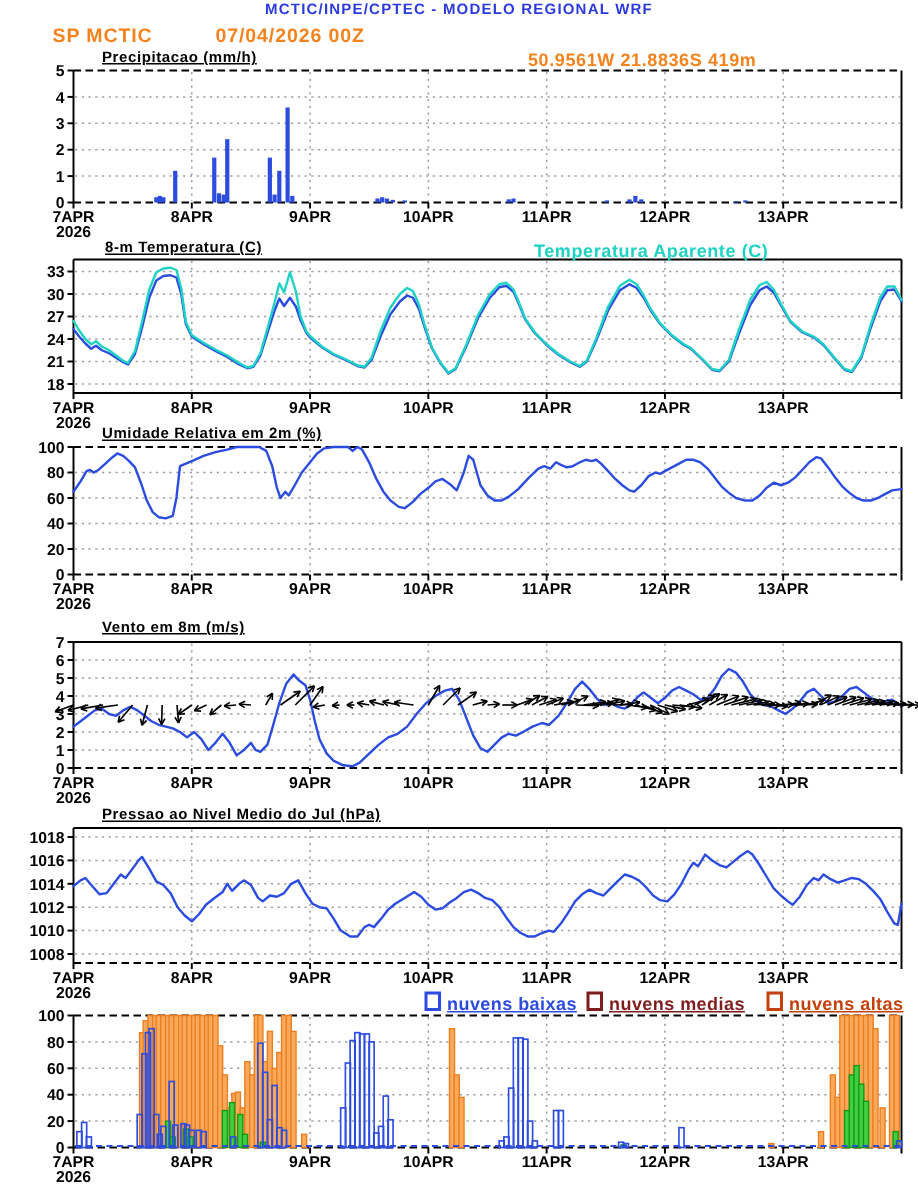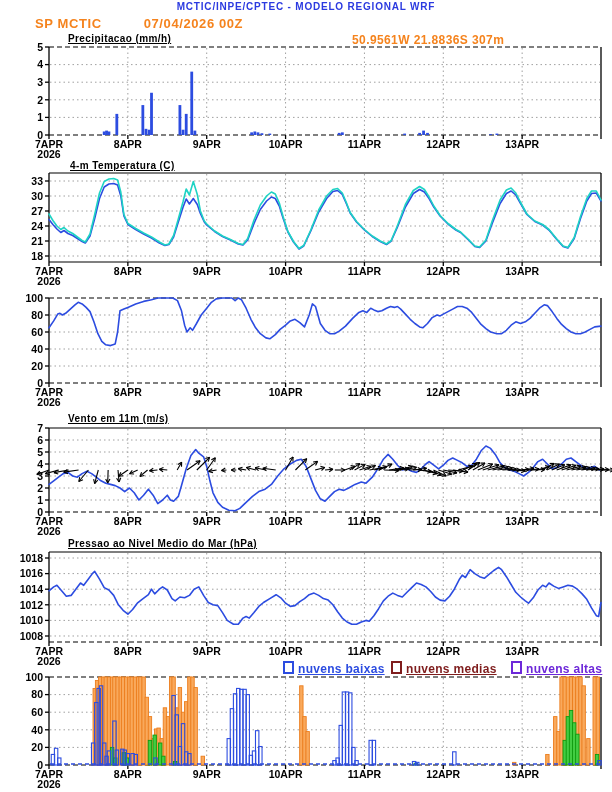--- a/index.html
+++ b/index.html
@@ -10,21 +10,21 @@
   .hdr2{position:absolute;top:16px;left:35px;font-size:13px;font-weight:700;letter-spacing:0.6px;color:#f5831d;white-space:pre;}
   .hdr2 .run{margin-left:42px;text-align:center;}
   .ptitle{position:absolute;font-size:10px;font-weight:700;letter-spacing:0.4px;color:#000;text-decoration:underline;white-space:pre;}
   .annot{position:absolute;font-size:12px;font-weight:700;letter-spacing:0.4px;white-space:pre;}
   .orange{color:#f5831d;}
   .cyan{color:#1ed3c4;}
   .legend-item{position:absolute;font-size:12px;font-weight:700;letter-spacing:0.3px;white-space:pre;padding-left:21px;}
   .legend-item .lbl{text-decoration:underline;}
   .lg-blue{color:#2c4ce0;}
   .lg-green{color:#7f1d1d;}
-  .lg-orange{color:#6d28d9;}
+  .lg-orange{color:#c2410c;}
   .sq{display:inline-block;width:7px;height:9px;border:2px solid currentColor;margin-right:4px;vertical-align:-1px;}
   svg text{font-family:"Liberation Sans", sans-serif;font-weight:700;fill:#000;}
 </style>
 </head>
 <body>
 
 <div id="page">
   <svg id="plot-svg" width="612" height="792" viewBox="0 0 612 792">
       <line x1="127.85714285714286" y1="48" x2="127.85714285714286" y2="134" stroke="#a0a0a0" stroke-width="1" stroke-dasharray="1.5 3"></line>
       <line x1="206.71428571428572" y1="48" x2="206.71428571428572" y2="134" stroke="#a0a0a0" stroke-width="1" stroke-dasharray="1.5 3"></line>
@@ -687,25 +687,27 @@
       <rect x="415.5628571428572" y="762.36" width="3.4" height="2.6399999999999864" fill="none" stroke="#2c4ce0" stroke-width="1.1"></rect>
       <rect x="452.6257142857143" y="751.8" width="3.4" height="13.200000000000045" fill="none" stroke="#2c4ce0" stroke-width="1.1"></rect>
       <rect x="597.7228571428572" y="760.6" width="3.4" height="4.399999999999977" fill="none" stroke="#2c4ce0" stroke-width="1.1"></rect>
       <line x1="50" y1="764" x2="600" y2="764" stroke="#2c4ce0" stroke-width="1.4" stroke-dasharray="4 3"></line>
     </svg>
 
   <div class="hdr1">MCTIC/INPE/CPTEC - MODELO REGIONAL WRF</div>
   <div class="hdr2"><span>SP MCTIC</span><span class="run">07/04/2026 00Z</span></div>
 
   <div class="ptitle" style="top:33px;left:68px">Precipitacao (mm/h)</div>
-  <div class="annot orange" style="top:33px;left:352px">50.9561W 21.8836S 307m</div>
-
-  <div class="ptitle" style="top:160px;left:70px">4-m Temperatura (C)</div>
-
-
-  <div class="ptitle" style="top:413px;left:68px">Vento em 11m (m/s)</div>
-
-  <div class="ptitle" style="top:538px;left:68px">Pressao ao Nivel Medio do Mar (hPa)</div>
+  <div class="annot orange" style="top:33px;left:352px">50.9561W 21.8836S 419m</div>
+
+  <div class="ptitle" style="top:160px;left:70px">8-m Temperatura (C)</div>
+  <div class="annot cyan" style="top:160px;left:356px">Temperatura Aparente (C)</div>
+
+  <div class="ptitle" style="top:284px;left:68px">Umidade Relativa em 2m (%)</div>
+
+  <div class="ptitle" style="top:413px;left:68px">Vento em 8m (m/s)</div>
+
+  <div class="ptitle" style="top:538px;left:68px">Pressao ao Nivel Medio do Jul (hPa)</div>
 
   <div class="legend-item lg-blue" style="top:661px;left:262px"><span class="sq"></span><span class="lbl">nuvens baixas</span></div>
   <div class="legend-item lg-green" style="top:661px;left:370px"><span class="sq"></span><span class="lbl">nuvens medias</span></div>
   <div class="legend-item lg-orange" style="top:661px;left:490px"><span class="sq"></span><span class="lbl">nuvens altas</span></div>
 </div>
 
 </body></html>

